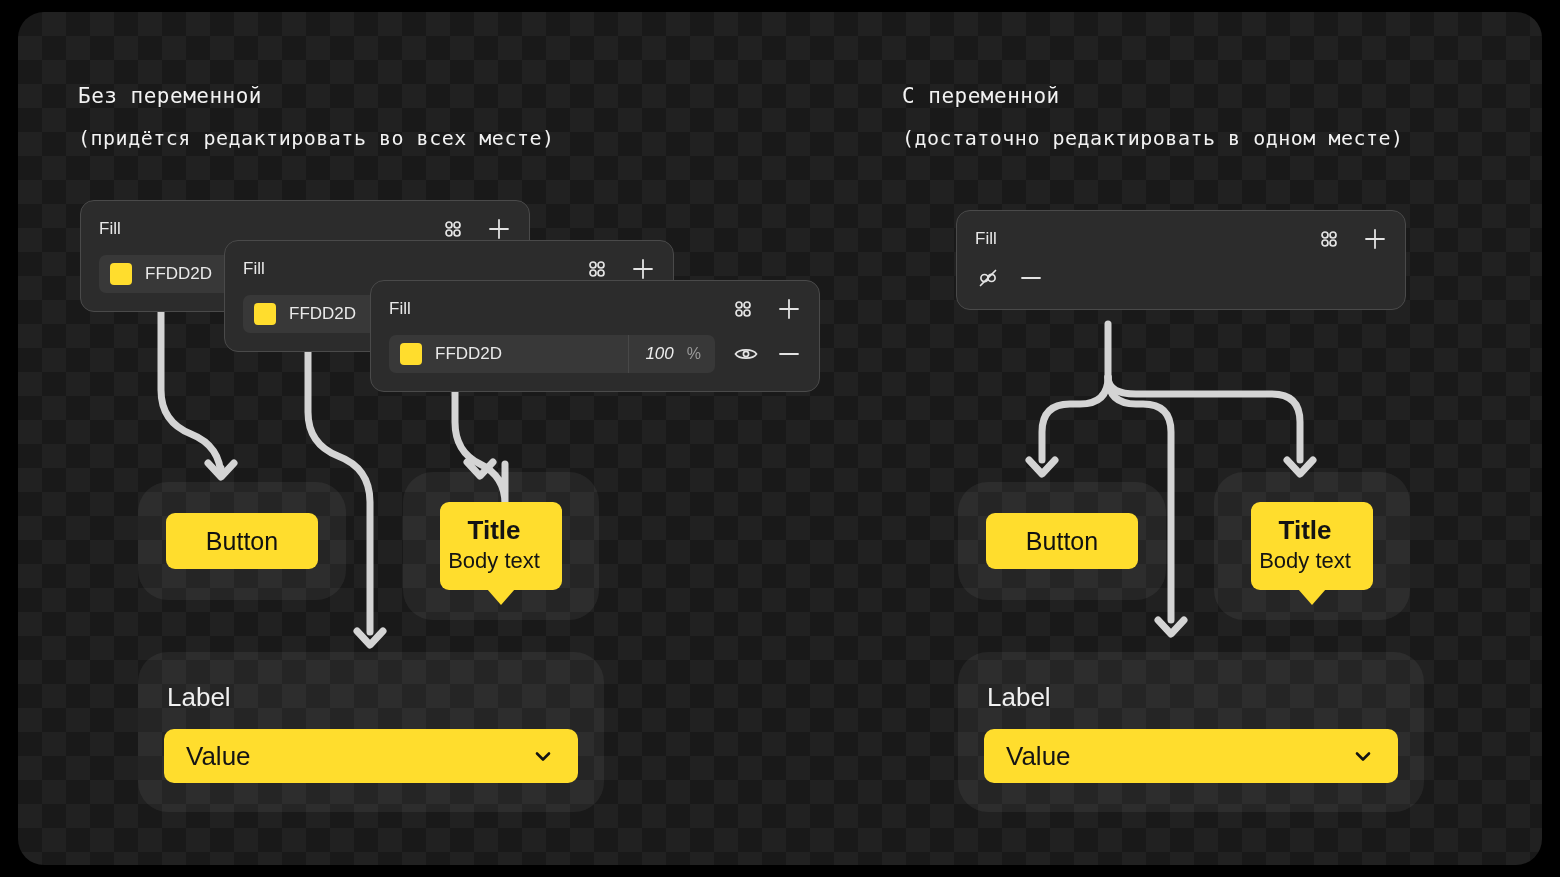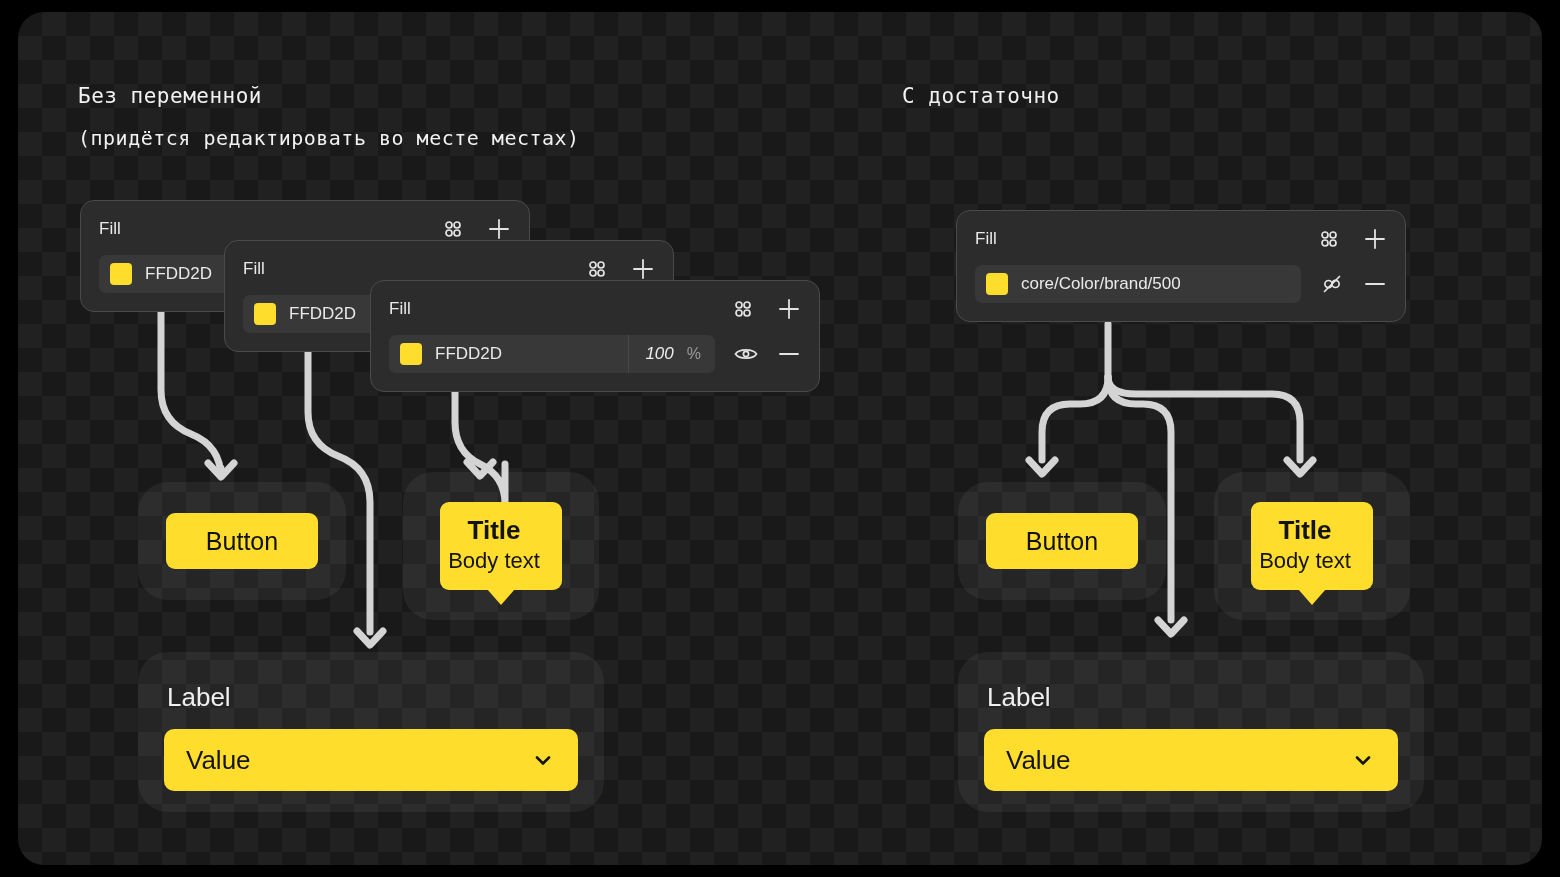--- a/index.html
+++ b/index.html
@@ -179,21 +179,21 @@
     border-radius: 30px;
     padding: 30px 26px;
   }
   .field-card-label {
     color: #f0f0f0;
     font-size: 26px;
     margin-bottom: 16px;
     margin-left: 3px;
   }
   .field-card-select {
-    height: 62px;
+    height: 54px;
     background: #ffdd2d;
     border-radius: 10px;
     display: flex;
     align-items: center;
     padding: 0 22px;
     color: #141414;
     font-size: 26px;
   }
   .field-card-select .chev { margin-left: auto; display: flex; }
 </style>
@@ -227,23 +227,24 @@
 
         <path d="M 1090,365 Q 1090,392 1118,392 L 1125,392 Q 1153,392 1153,420 L 1153,608"></path>
         <use href="#arrowhead" x="1153" y="622"></use>
 
         <path d="M 1090,365 Q 1090,382 1118,382 L 1254,382 Q 1282,382 1282,410 L 1282,448"></path>
         <use href="#arrowhead" x="1282" y="462"></use>
       </g>
     </svg>
 
     <div class="heading" style="left:60px; top:72px;">Без переменной</div>
-    <div class="heading sub" style="left:60px; top:114px;">(придётся редактировать во месте местах)</div>
-
-    <div class="heading" style="left:884px; top:72px;">С достаточно</div>
+    <div class="heading sub" style="left:60px; top:114px;">(придётся редактировать во всех месте)</div>
+
+    <div class="heading" style="left:884px; top:72px;">С переменной</div>
+    <div class="heading sub" style="left:884px; top:114px;">(достаточно редактировать в одном месте)</div>
 
     <div class="panel" style="left:62px; top:188px; width:450px;">
       <div class="panel-head">
         <span class="panel-title">Fill</span>
         <span class="panel-head-actions">
           <span class="icon-btn">
             <svg width="20" height="20" viewBox="0 0 20 20">
               <circle cx="6" cy="6" r="3" fill="none" stroke="#e3e3e3" stroke-width="1.7"></circle>
               <circle cx="14" cy="6" r="3" fill="none" stroke="#e3e3e3" stroke-width="1.7"></circle>
               <circle cx="6" cy="14" r="3" fill="none" stroke="#e3e3e3" stroke-width="1.7"></circle>
@@ -353,26 +354,20 @@
             </svg>
           </span>
           <span class="icon-btn">
             <svg width="24" height="24" viewBox="0 0 24 24">
               <path d="M12 3 V21 M3 12 H21" stroke="#e3e3e3" stroke-width="1.8" stroke-linecap="round"></path>
             </svg>
           </span>
         </span>
       </div>
       <div class="panel-row">
-        <div class="field">
-          <div class="field-main">
-            <span class="swatch"></span>
-            <span class="field-text">core/Color/brand/500</span>
-          </div>
-        </div>
         <span class="icon-btn">
           <svg width="26" height="26" viewBox="0 0 26 26">
             <path d="M9.5 9.5 a3.6 3.6 0 1 1 0 7.2 a3.6 3.6 0 1 1 0 -7.2 Z" fill="none" stroke="#e3e3e3" stroke-width="1.7"></path>
             <path d="M16.5 16.5 a3.6 3.6 0 1 0 0 -7.2 a3.6 3.6 0 1 0 0 7.2 Z" fill="none" stroke="#e3e3e3" stroke-width="1.7"></path>
             <path d="M5.5 20.5 L20.5 5.5" stroke="#e3e3e3" stroke-width="1.7" stroke-linecap="round"></path>
           </svg>
         </span>
         <span class="icon-btn">
           <svg width="24" height="24" viewBox="0 0 24 24">
             <path d="M3 12 H21" stroke="#e3e3e3" stroke-width="1.8" stroke-linecap="round"></path>

